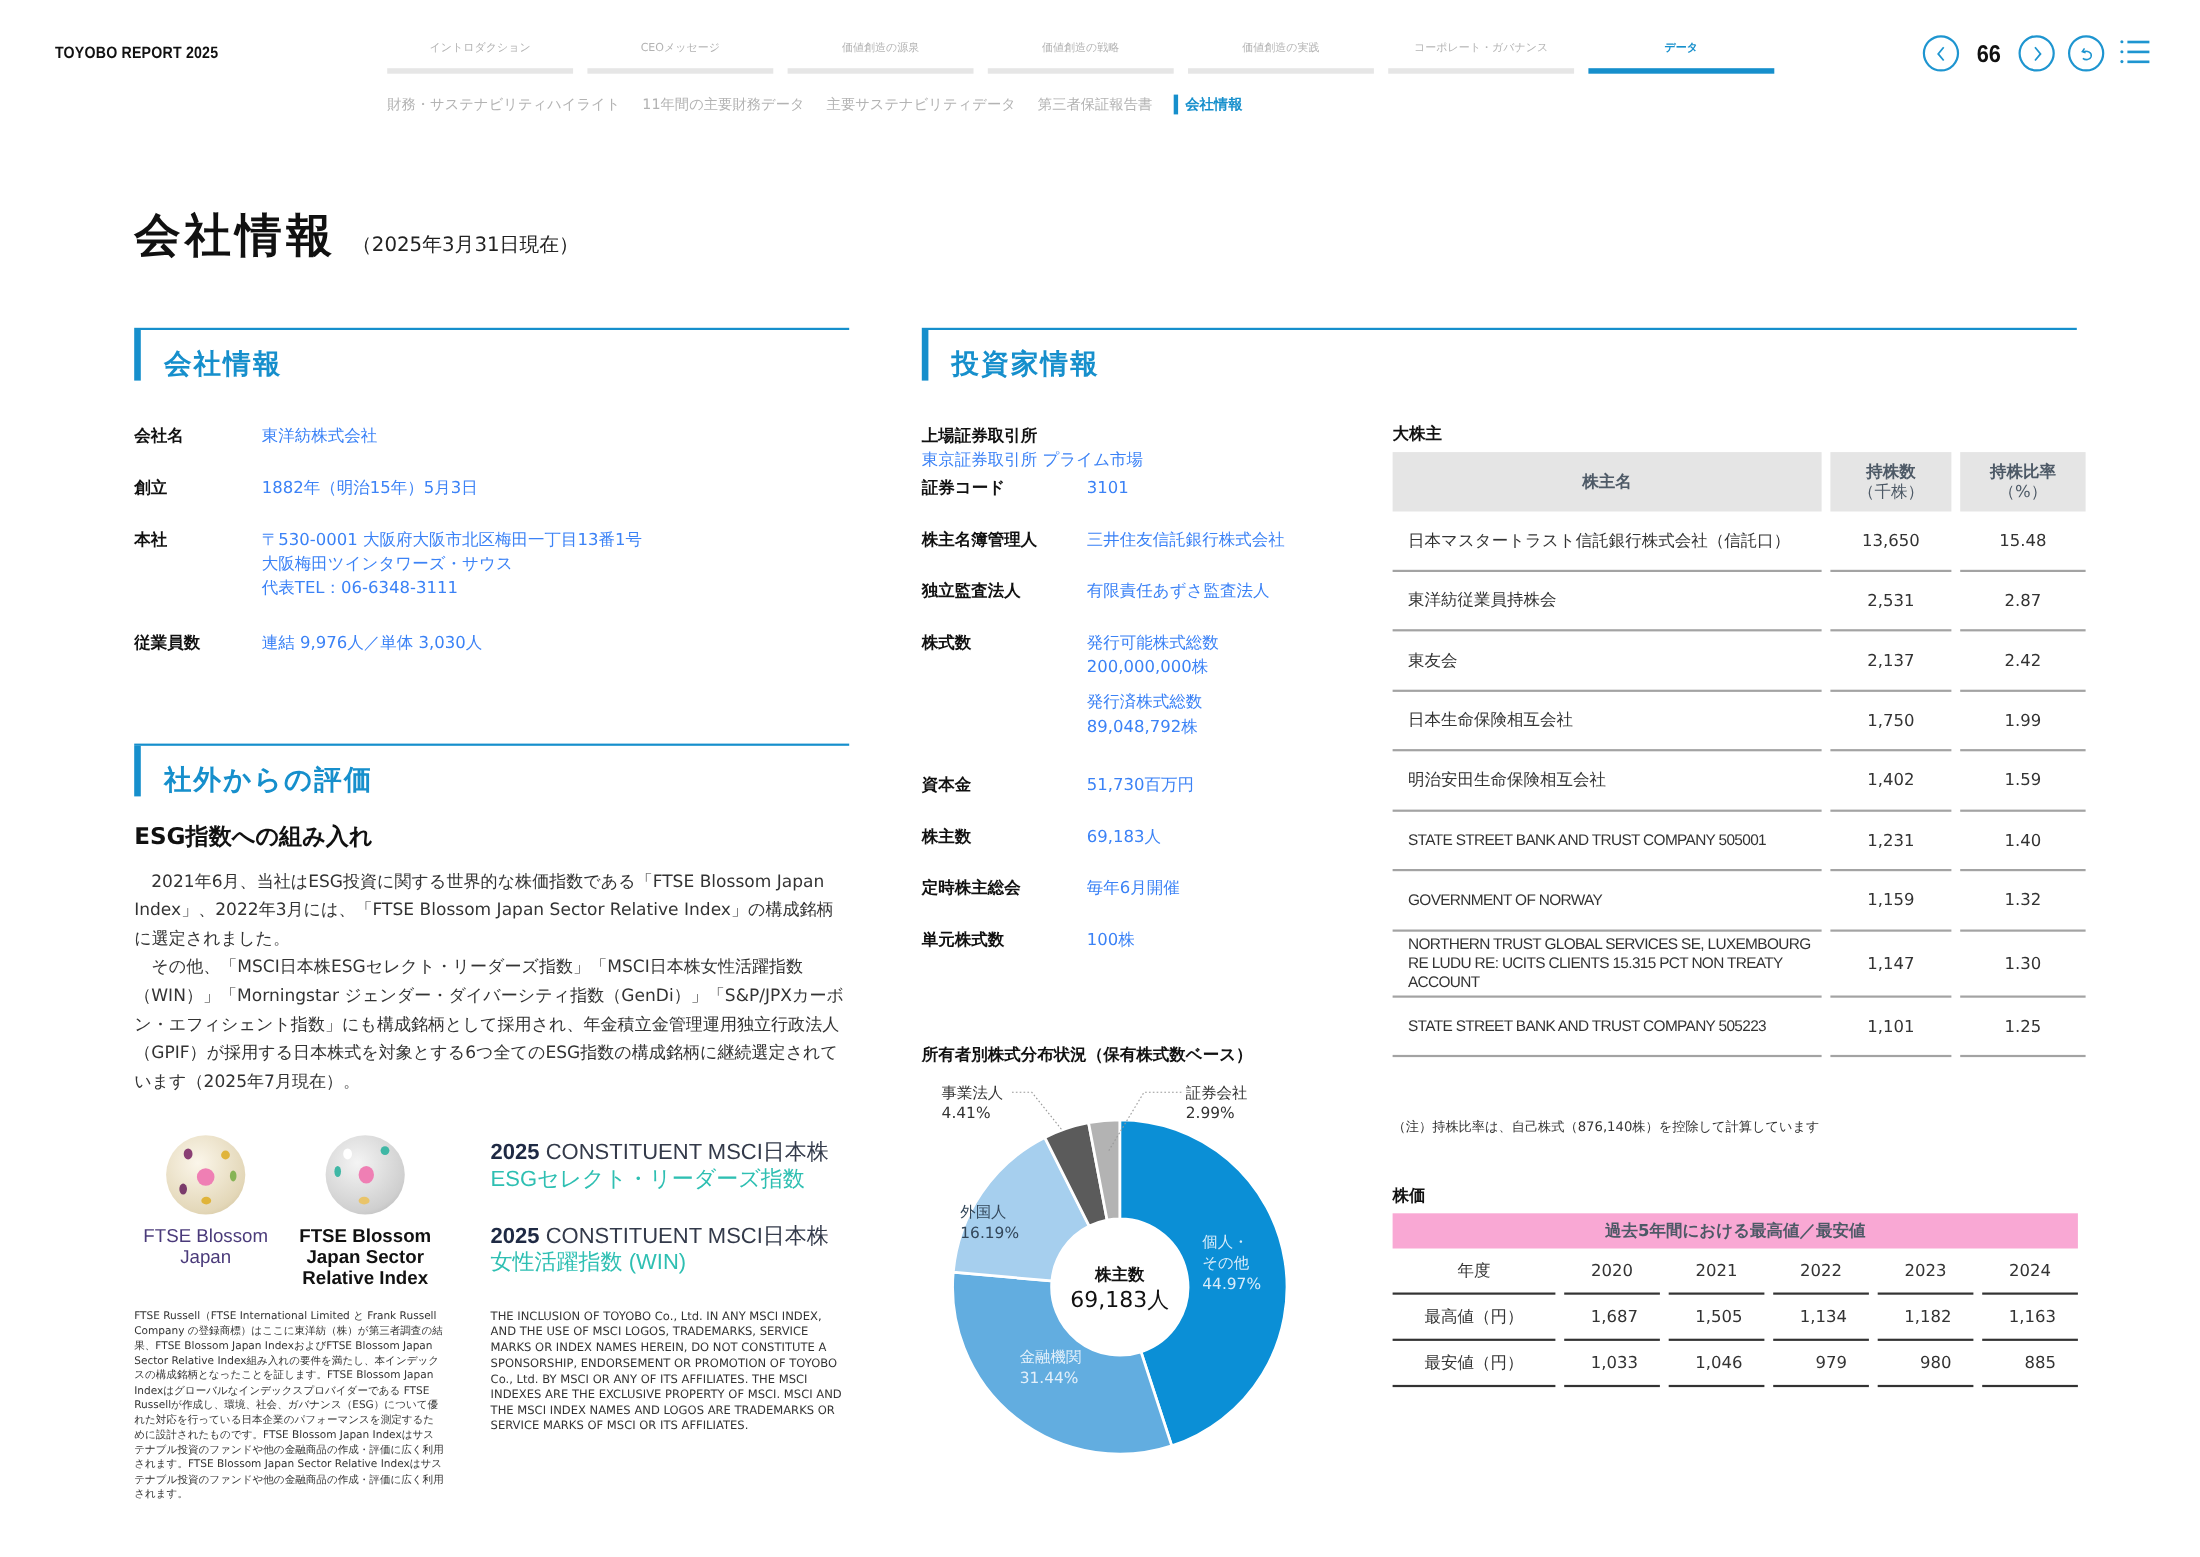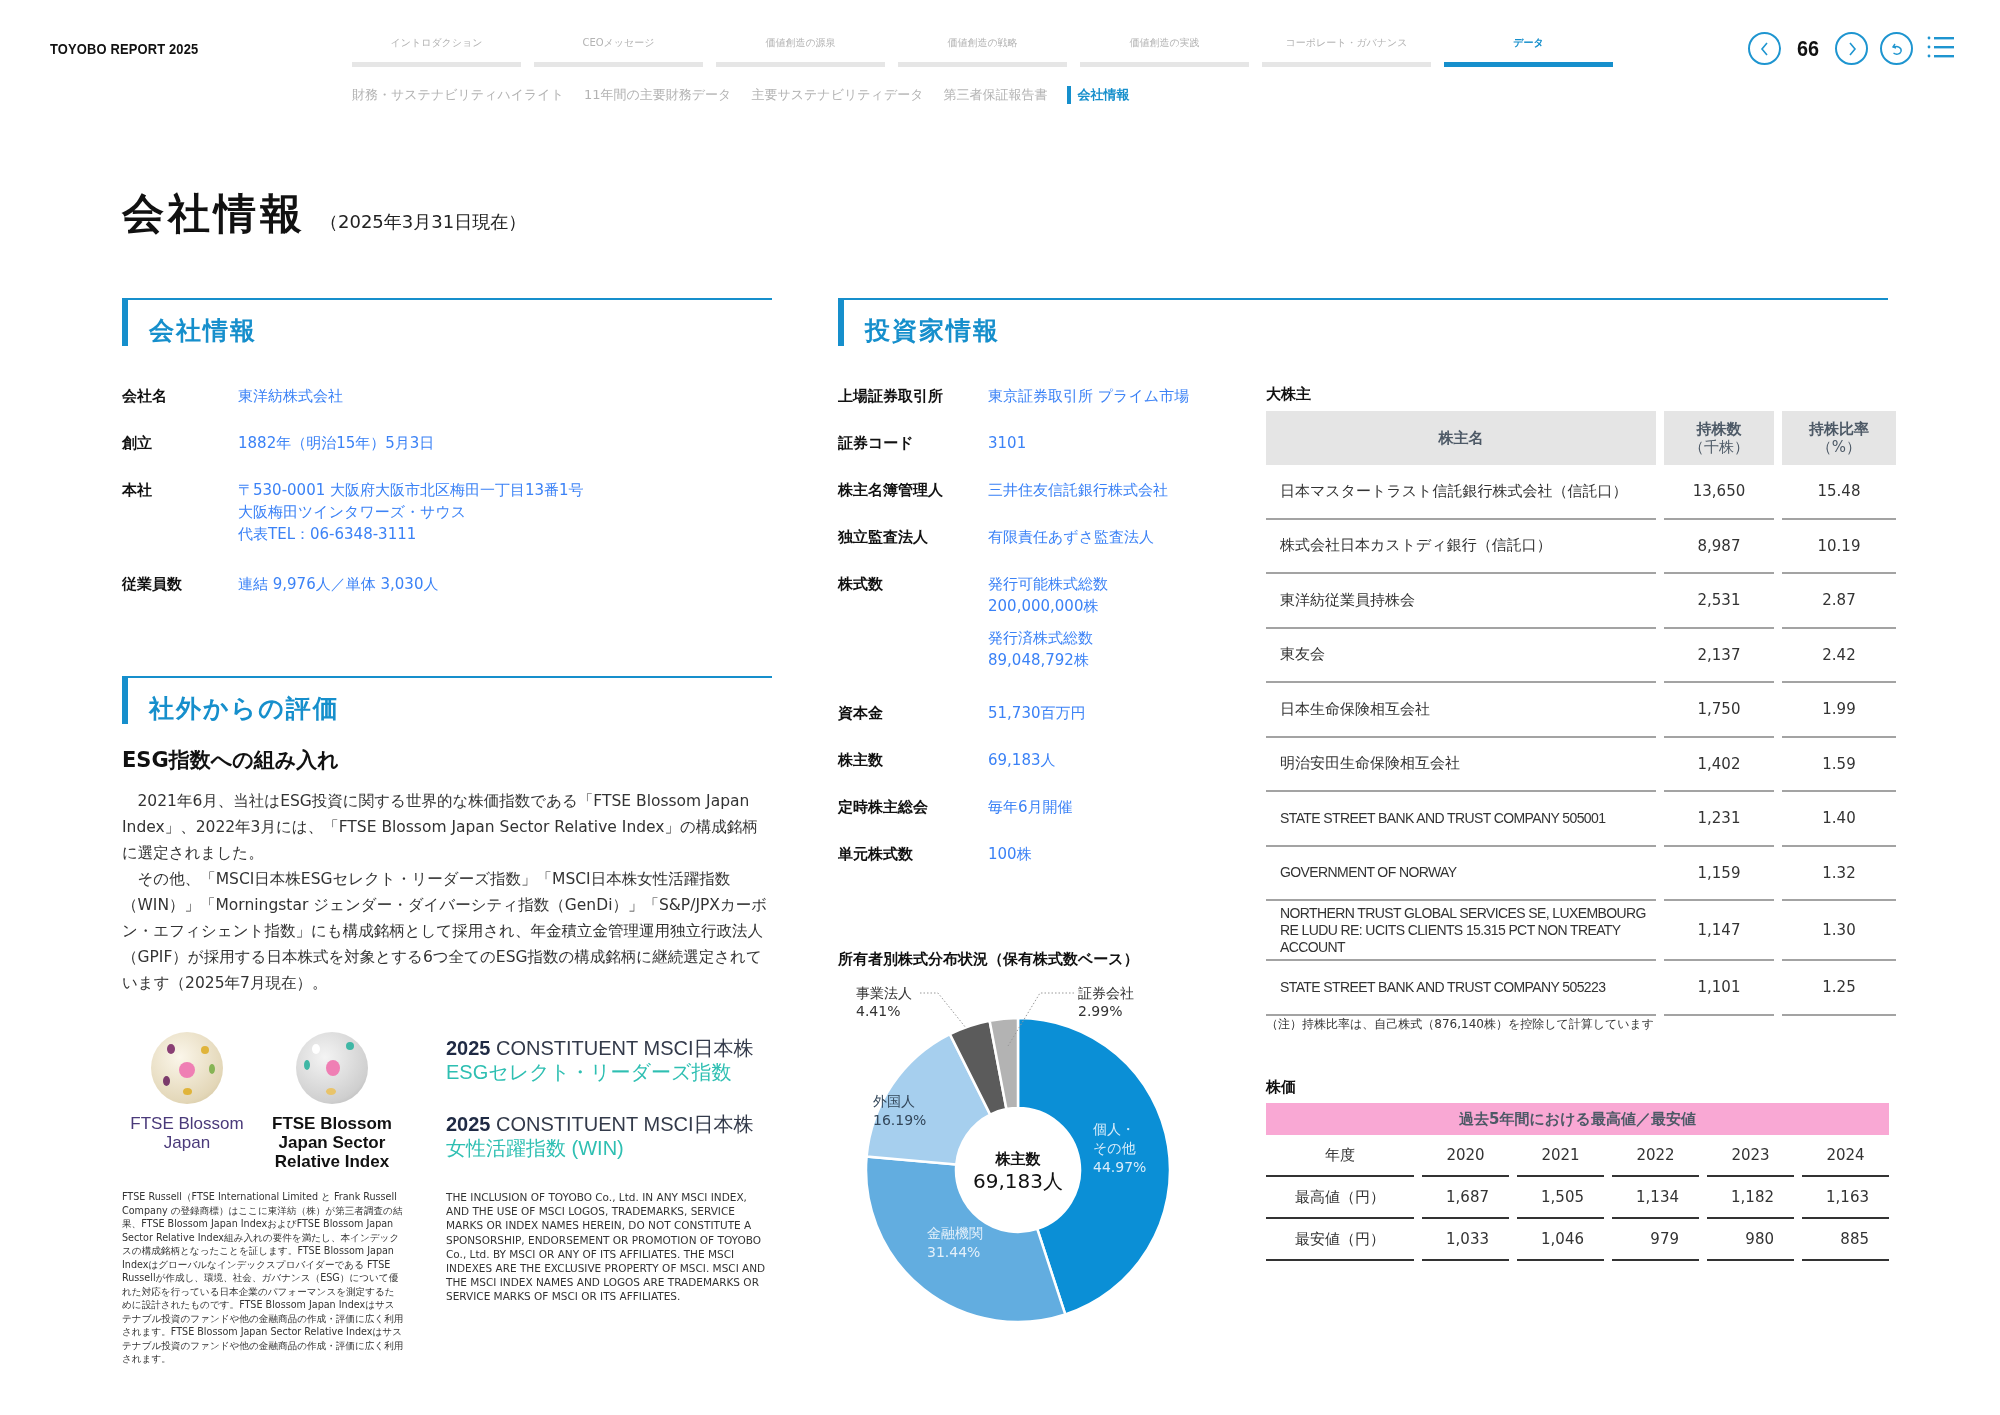--- a/index.html
+++ b/index.html
@@ -208,21 +208,21 @@
 </div>
 
 <div class="fine" style="left:122px; top:1190px; width:282px;">FTSE Russell（FTSE International Limited と Frank Russell Company の登録商標）はここに東洋紡（株）が第三者調査の結果、FTSE Blossom Japan IndexおよびFTSE Blossom Japan Sector Relative Index組み入れの要件を満たし、本インデックスの構成銘柄となったことを証します。FTSE Blossom Japan Indexはグローバルなインデックスプロバイダーである FTSE Russellが作成し、環境、社会、ガバナンス（ESG）について優れた対応を行っている日本企業のパフォーマンスを測定するために設計されたものです。FTSE Blossom Japan Indexはサステナブル投資のファンドや他の金融商品の作成・評価に広く利用されます。FTSE Blossom Japan Sector Relative Indexはサステナブル投資のファンドや他の金融商品の作成・評価に広く利用されます。</div>
 <div class="fine" style="left:446px; top:1190px; width:326px; font-size:10.5px; line-height:14.2px;">THE INCLUSION OF TOYOBO Co., Ltd. IN ANY MSCI INDEX, AND THE USE OF MSCI LOGOS, TRADEMARKS, SERVICE MARKS OR INDEX NAMES HEREIN, DO NOT CONSTITUTE A SPONSORSHIP, ENDORSEMENT OR PROMOTION OF TOYOBO Co., Ltd. BY MSCI OR ANY OF ITS AFFILIATES. THE MSCI INDEXES ARE THE EXCLUSIVE PROPERTY OF MSCI. MSCI AND THE MSCI INDEX NAMES AND LOGOS ARE TRADEMARKS OR SERVICE MARKS OF MSCI OR ITS AFFILIATES.</div>
 
 <div class="sec-head" style="left:838px; top:298px; width:1050px;">
   <div class="bar"></div>
   <h2>投資家情報</h2>
 </div>
 
-<div class="info-row" style="left:838px; top:385px;">
+<div class="info-row" style="left:838px; top:385px;flex-direction:column;">
   <span class="k" style="width:150px">上場証券取引所</span>
   <span class="v">東京証券取引所 プライム市場</span>
 </div>
 <div class="info-row" style="left:838px; top:432px;">
   <span class="k" style="width:150px">証券コード</span>
   <span class="v">3101</span>
 </div>
 <div class="info-row" style="left:838px; top:479px;">
   <span class="k" style="width:150px">株主名簿管理人</span>
   <span class="v">三井住友信託銀行株式会社</span>
@@ -302,27 +302,20 @@
   </thead>
   <tbody id="sh-body">
       <tr>
         <td class="name" style="">日本マスタートラスト信託銀行株式会社（信託口）</td>
         <td class="sp"></td>
         <td class="num">13,650</td>
         <td class="sp"></td>
         <td class="num">15.48</td>
       </tr>
       <tr>
-        <td class="name" style="">株式会社日本カストディ銀行（信託口）</td>
-        <td class="sp"></td>
-        <td class="num">8,987</td>
-        <td class="sp"></td>
-        <td class="num">10.19</td>
-      </tr>
-      <tr>
         <td class="name" style="">東洋紡従業員持株会</td>
         <td class="sp"></td>
         <td class="num">2,531</td>
         <td class="sp"></td>
         <td class="num">2.87</td>
       </tr>
       <tr>
         <td class="name" style="">東友会</td>
         <td class="sp"></td>
         <td class="num">2,137</td>

